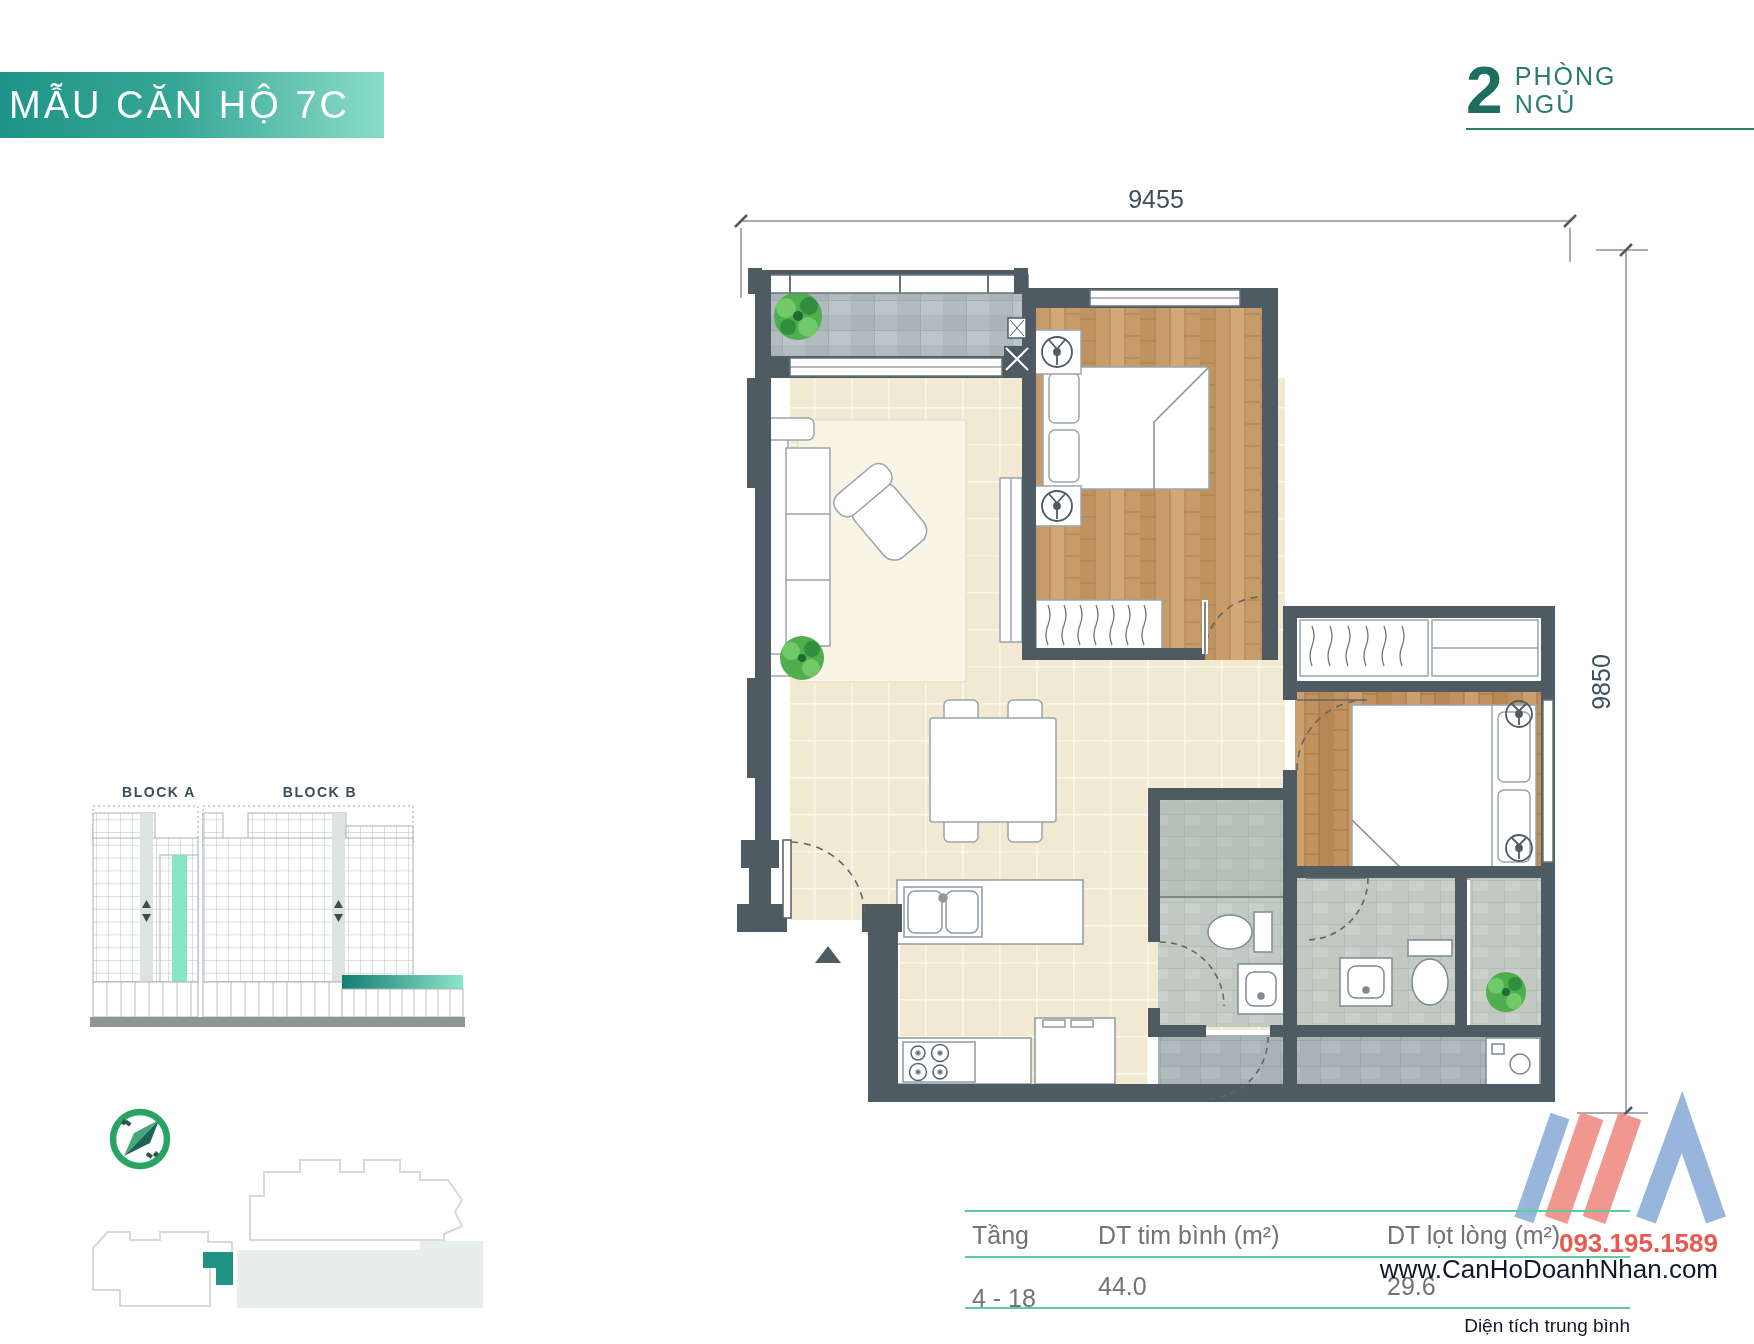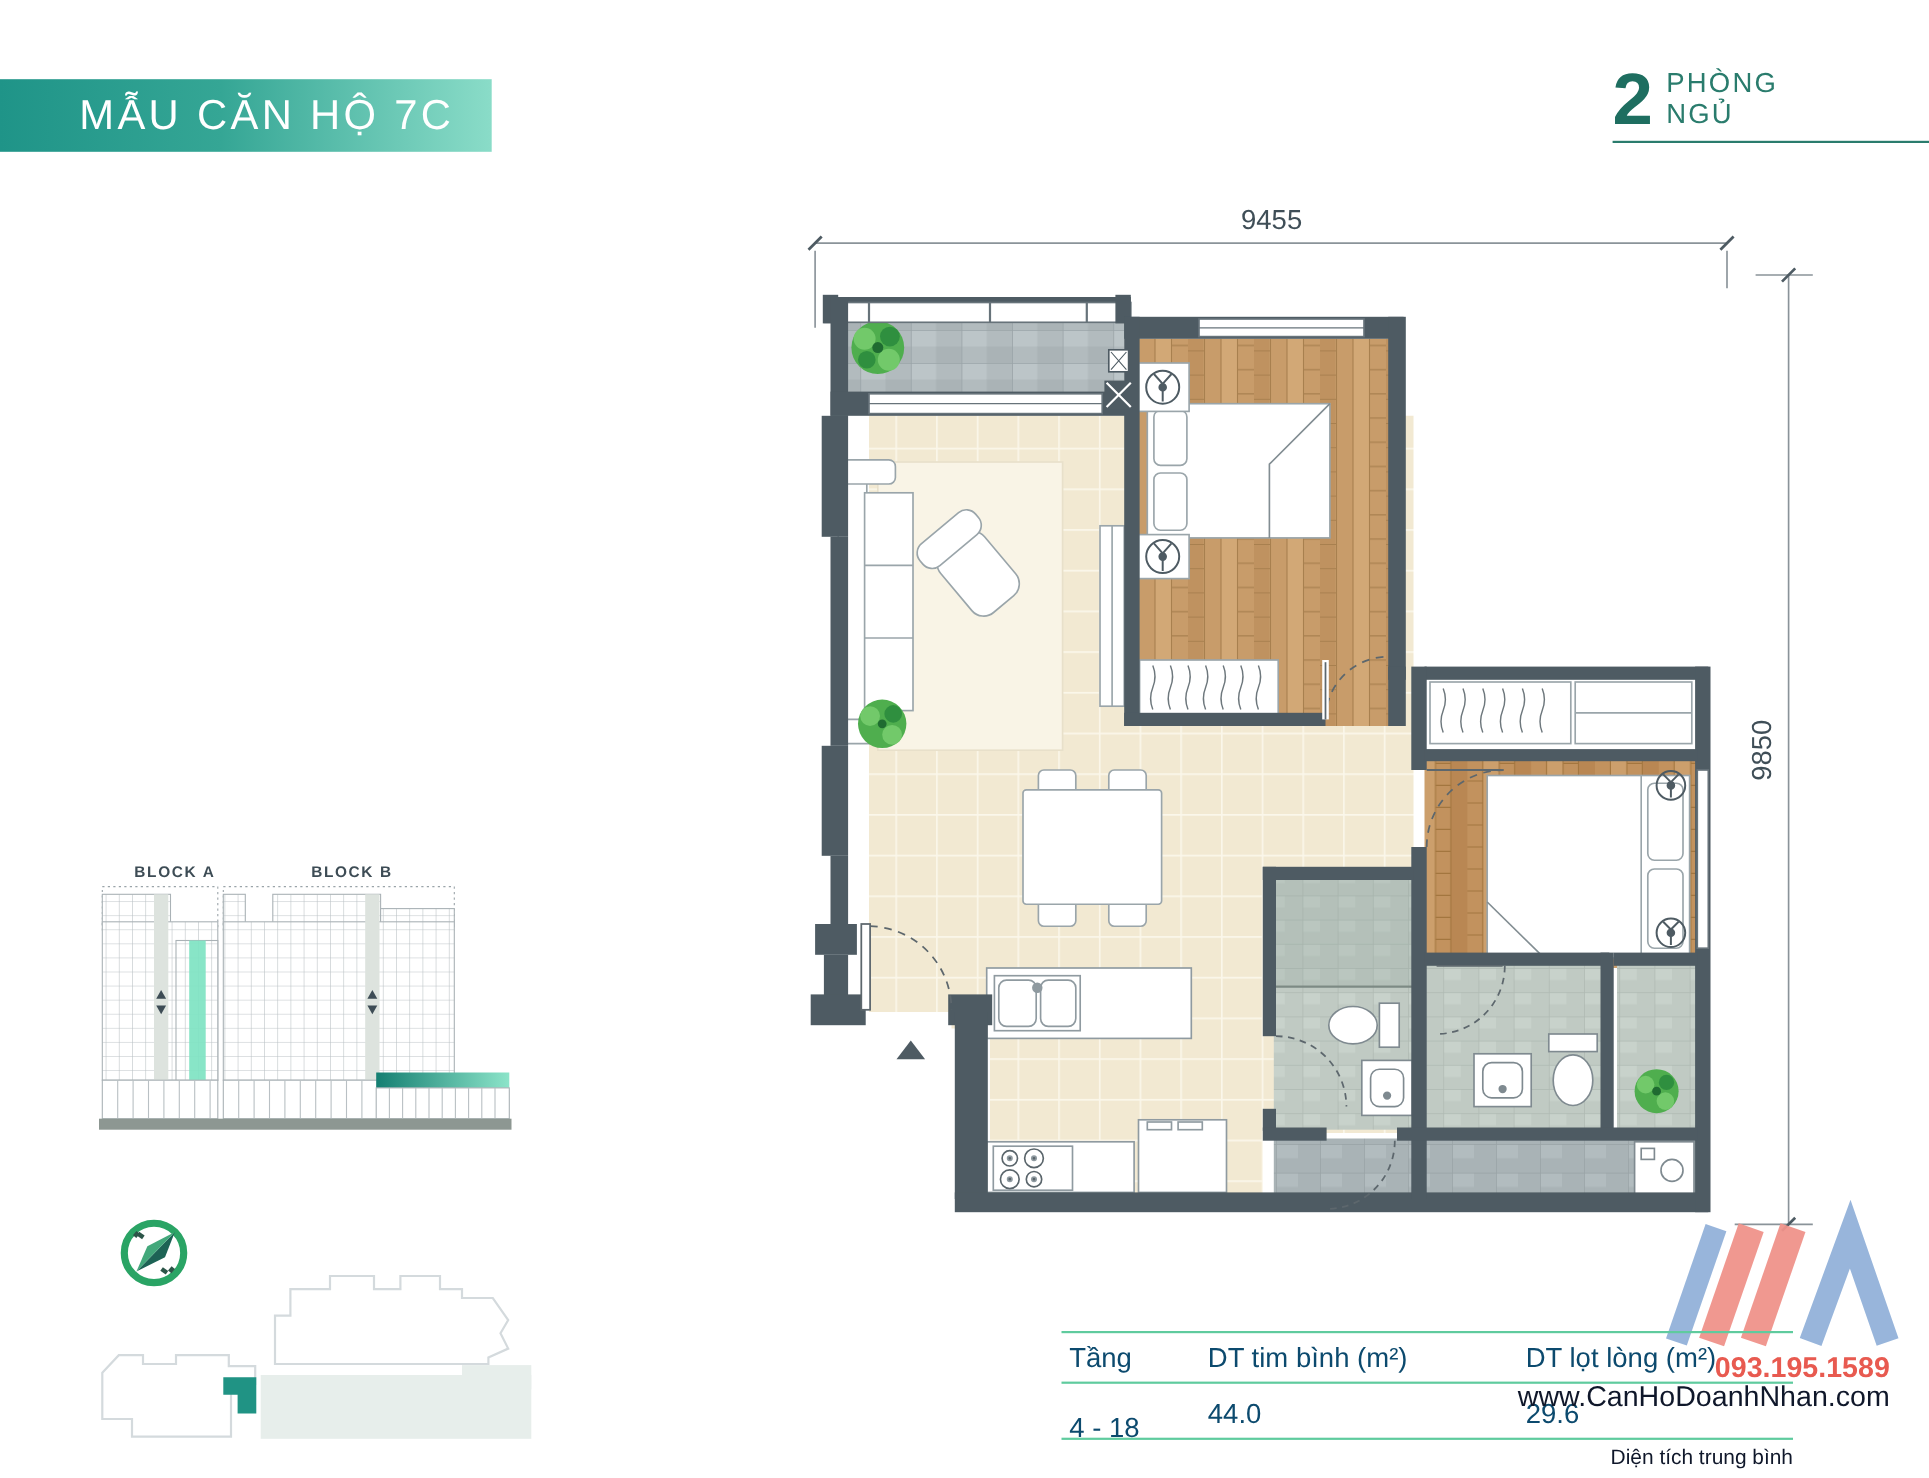--- a/index.html
+++ b/index.html
@@ -1,35 +1,35 @@
 <!DOCTYPE html>
 <html><head>
 <meta charset="utf-8">
 <style>
   html,body{margin:0;padding:0;background:#ffffff;}
   body{font-family:"Liberation Sans","DejaVu Sans",sans-serif;}
   #page{position:relative;width:1754px;height:1344px;background:#fff;overflow:hidden;}
   #plan-svg{position:absolute;left:0;top:0;}
 
   
-  .banner{position:absolute;left:0;top:72px;width:447px;height:66px;
+  .banner{position:absolute;left:0;top:72px;width:384px;height:66px;
     background:linear-gradient(90deg,#1f9488 0%,#35a695 45%,#8adcc8 100%);
     display:flex;align-items:center;justify-content:flex-end;padding-right:34px;box-sizing:border-box;}
   .banner span{color:#ffffff;font-size:38px;letter-spacing:3px;font-weight:400;}
 
   
   .bedrooms{position:absolute;left:1466px;top:58px;width:288px;}
   .bedrooms .row{display:flex;align-items:flex-start;}
   .bedrooms .num{font-size:66px;font-weight:700;color:#1e6e60;line-height:64px;}
   .bedrooms .labels{margin-left:12px;margin-top:4px;color:#2a7c6d;font-size:25px;letter-spacing:2px;line-height:28px;}
   .bedrooms .rule{margin-top:6px;height:2px;background:#2a7c6d;width:288px;}
 
   
   .tbl-line{position:absolute;left:965px;width:665px;height:2px;background:#5fcb9e;}
-  .tbl-text{position:absolute;color:#0c4a6e;font-size:25px;white-space:nowrap;}
+  .tbl-text{position:absolute;color:#737373;font-size:25px;white-space:nowrap;}
   .tbl-text .unit{font-size:25px;}
   .tbl-caption{position:absolute;color:#0f172a;font-size:19px;white-space:nowrap;}
 
   
   .wm-phone{position:absolute;right:36px;top:1228px;color:#e85a50;font-size:26px;font-weight:700;white-space:nowrap;margin-left:12px;}
   .wm-url{position:absolute;right:36px;top:1254px;color:#0f172a;font-size:26px;white-space:nowrap;}
 </style>
 </head>
 <body>
 

